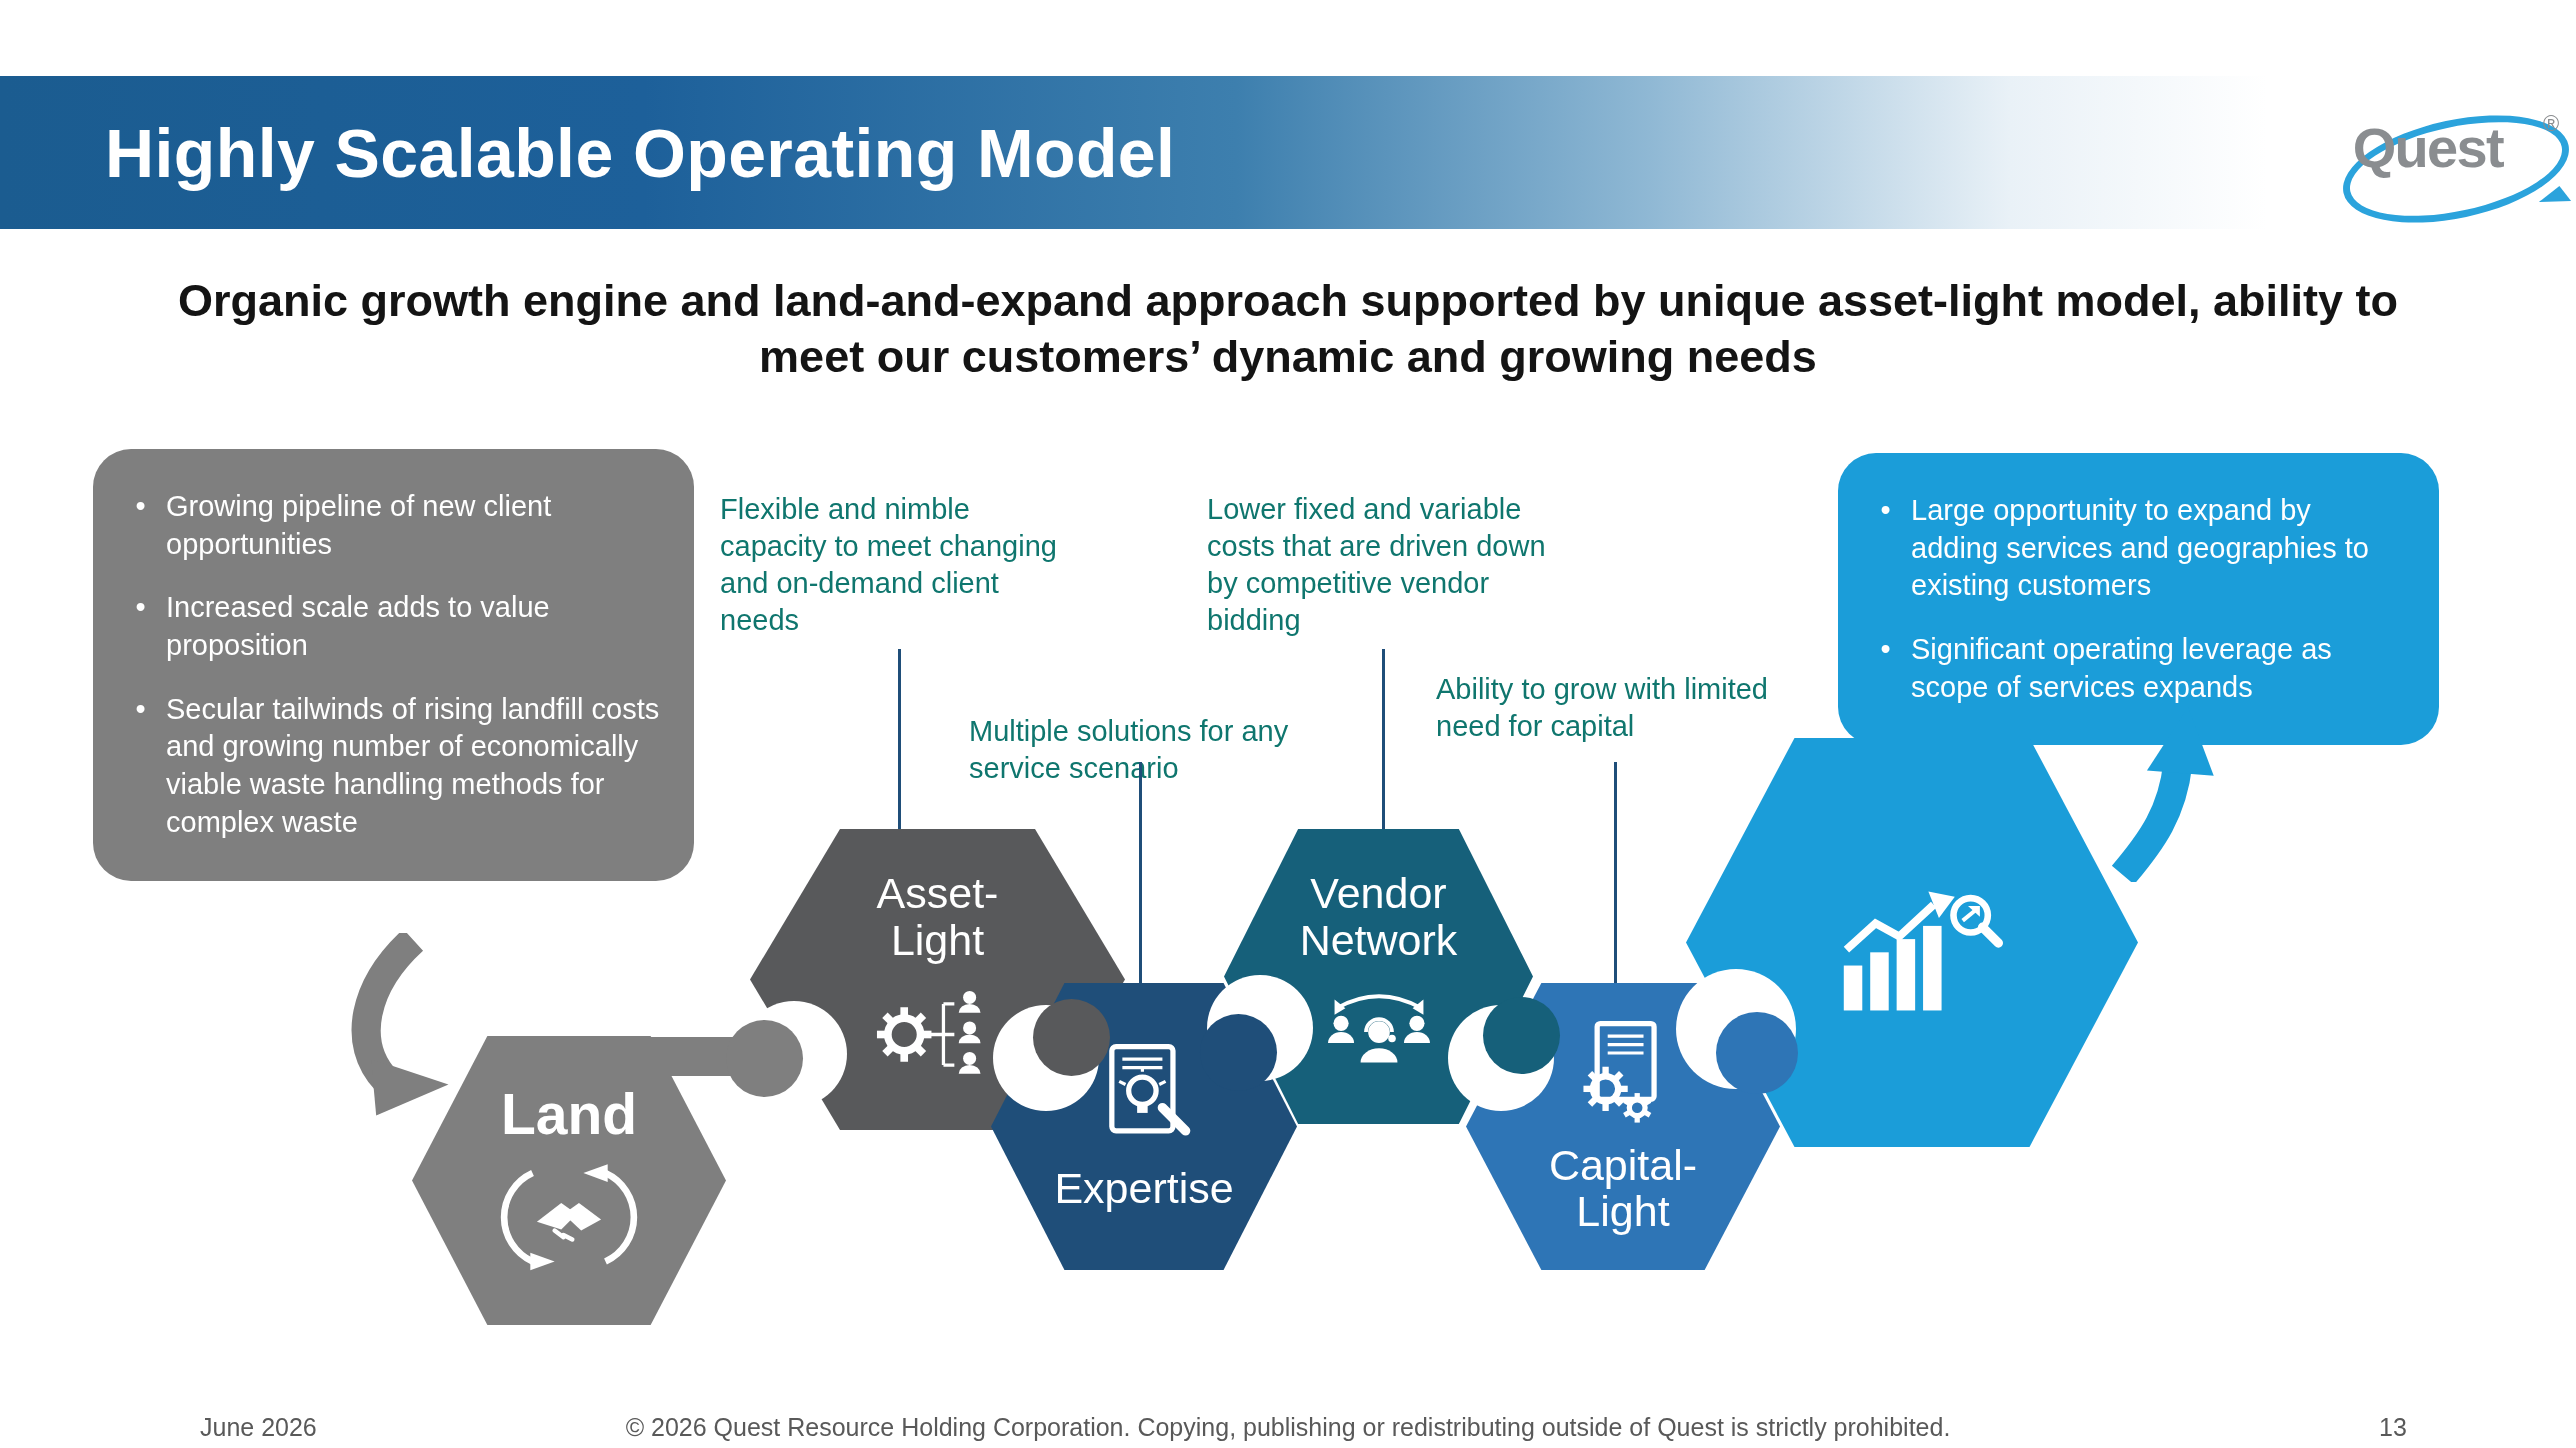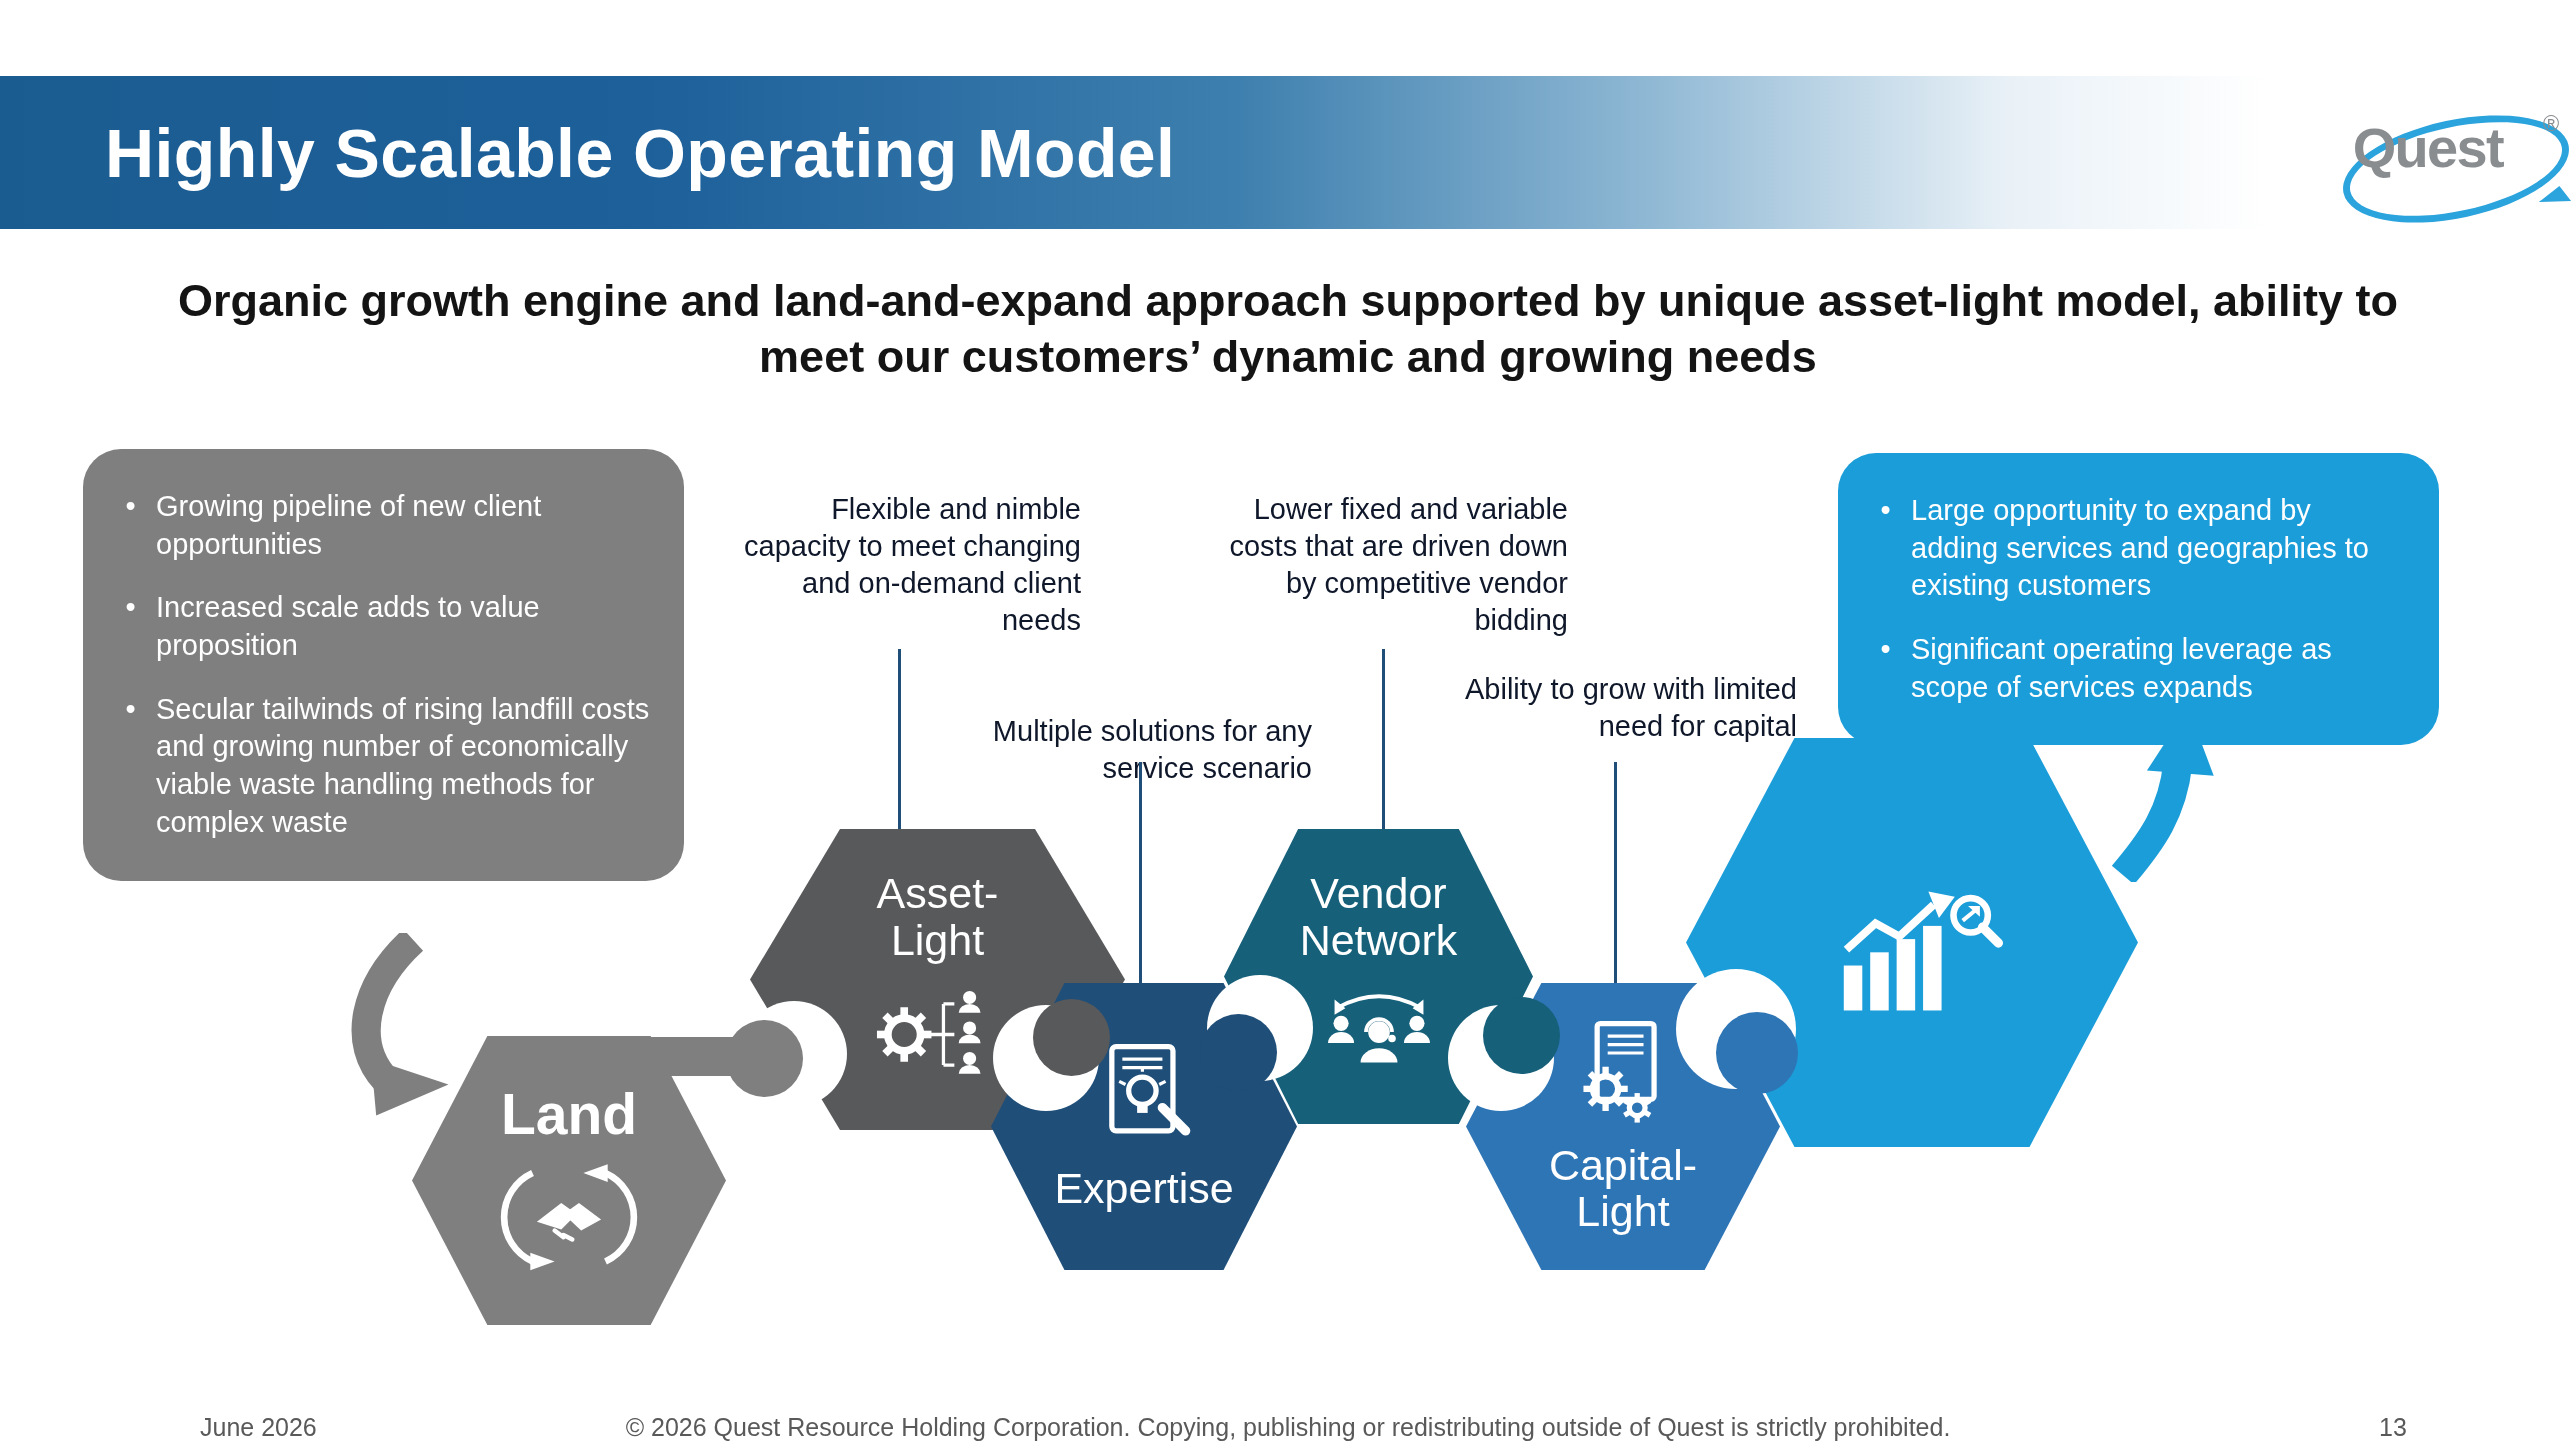--- a/index.html
+++ b/index.html
@@ -20,25 +20,25 @@
 
   
   .subtitle{position:absolute;left:129px;top:273px;width:2318px;text-align:center;font-size:45px;font-weight:700;color:#141414;line-height:1.24;}
 
   
   .callout{position:absolute;border-radius:38px;color:#fff;box-sizing:border-box;}
   .callout ul{margin:0;padding:0;list-style:none;}
   .callout li{position:relative;padding-left:39px;font-size:29px;line-height:1.3;margin-bottom:26px;}
   .callout li:last-child{margin-bottom:0;}
   .callout li::before{content:"\2022";position:absolute;left:8.6px;}
-  .callout--gray{left:83px;top:449px;width:601px;background:#7f7f7f;padding:39px 34px;}
+  .callout--gray{left:93px;top:449px;width:601px;background:#7f7f7f;padding:39px 34px;}
   .callout--blue{left:1838px;top:453px;width:601px;background:#1b9dd9;padding:39px 34px;}
 
   
-  .annotation{position:absolute;text-align:right;font-size:29px;line-height:1.28;color:#0f172a;}
+  .annotation{position:absolute;text-align:left;font-size:29px;line-height:1.28;color:#0f766e;}
   .leader{position:absolute;width:2.6px;background:#1f4e79;z-index:1;}
 
   
   .hex{position:absolute;clip-path:polygon(24% 0,76% 0,100% 50%,76% 100%,24% 100%,0 50%);
     display:flex;flex-direction:column;align-items:center;justify-content:center;color:#fff;text-align:center;}
   .hex-label{white-space:pre-line;line-height:1.08;font-size:43px;}
   .hex--land .hex-label{font-size:57px;font-weight:700;}
   .hex--expand .hex-label{font-size:74px;font-weight:700;}
   .hex-icon{display:block;}
   .mt{margin-top:17px;} .mb{margin-bottom:17px;}

